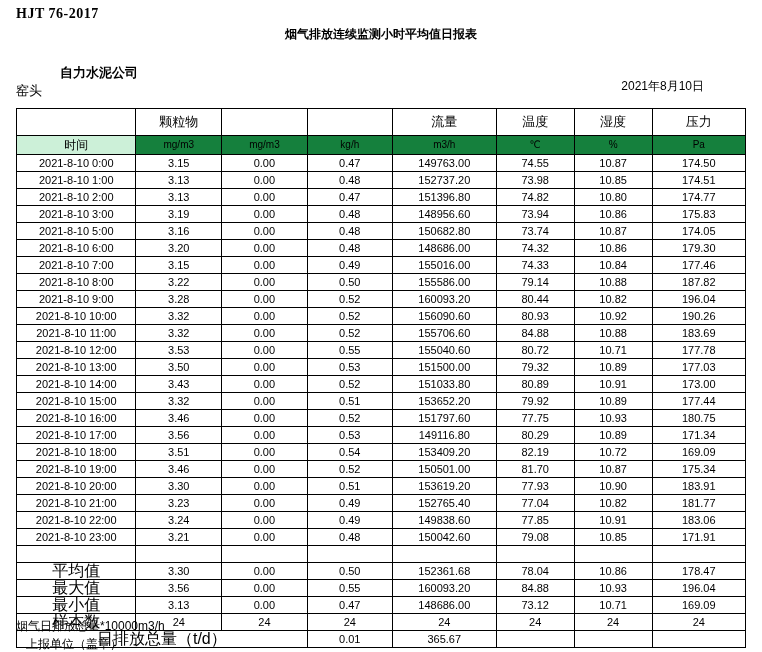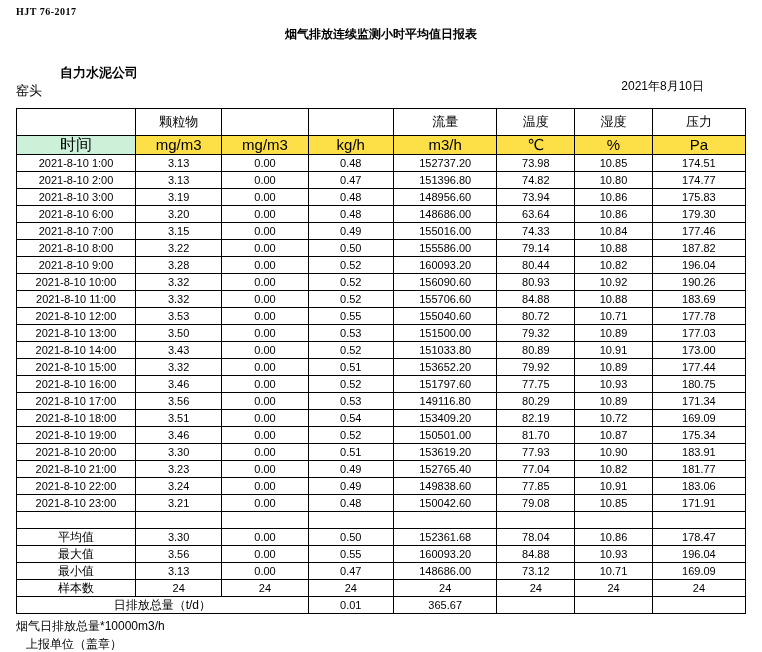--- a/index.html
+++ b/index.html
@@ -14,21 +14,21 @@
     color: #000000;
     position: relative;
     overflow: hidden;
   }
   .std-code {
     position: absolute;
     left: 16px;
     top: 6px;
     font-family: "Liberation Serif", "DejaVu Serif", serif;
     font-weight: bold;
-    font-size: 10px;
+    font-size: 14px;
     letter-spacing: 0.5px;
   }
   .doc-title {
     position: absolute;
     left: 0;
     right: 0;
     top: 26px;
     text-align: center;
     font-size: 12px;
     font-weight: bold;
@@ -71,41 +71,41 @@
     padding: 0;
     line-height: 16px;
     font-family: "Liberation Sans", "DejaVu Sans", sans-serif;
   }
   .hdr-group {
     height: 26px !important;
     line-height: 26px !important;
     font-size: 13px;
   }
   .hdr-unit {
-    background: #fde047;
-    font-size: 15px;
+    background: #15803d;
+    font-size: 10px;
     height: 18px !important;
     line-height: 18px !important;
   }
   .hdr-unit-time {
     background: #ccf0d8;
-    font-size: 16px;
+    font-size: 12px;
     height: 18px !important;
     line-height: 18px !important;
   }
   .col-time { width: 124px; }
   .col-d1 { width: 88px; }
   .col-d2 { width: 88px; }
   .col-d3 { width: 88px; }
   .col-flow { width: 106px; }
   .col-temp { width: 80px; }
   .col-hum { width: 80px; }
   .col-pres { width: 96px; }
   .blank-row td { height: 16px; }
-  .summary-label { font-size: 12px; }
+  .summary-label { font-size: 16px; }
   .footer1 {
     position: absolute;
     left: 16px;
     top: 618px;
     font-size: 12px;
   }
   .footer2 {
     position: absolute;
     left: 16px;
     top: 636px;
@@ -146,20 +146,30 @@
       <td class="col-d1 hdr-unit">mg/m3</td>
       <td class="col-d2 hdr-unit">mg/m3</td>
       <td class="col-d3 hdr-unit">kg/h</td>
       <td class="col-flow hdr-unit">m3/h</td>
       <td class="col-temp hdr-unit">℃</td>
       <td class="col-hum hdr-unit">%</td>
       <td class="col-pres hdr-unit">Pa</td>
     </tr>
 
     <tr>
+      <td>2021-8-10 0:00</td>
+      <td>3.15</td>
+      <td>0.00</td>
+      <td>0.47</td>
+      <td>149763.00</td>
+      <td>74.55</td>
+      <td>10.87</td>
+      <td>174.50</td>
+    </tr>
+    <tr>
       <td>2021-8-10 1:00</td>
       <td>3.13</td>
       <td>0.00</td>
       <td>0.48</td>
       <td>152737.20</td>
       <td>73.98</td>
       <td>10.85</td>
       <td>174.51</td>
     </tr>
     <tr>
@@ -176,26 +186,36 @@
       <td>2021-8-10 3:00</td>
       <td>3.19</td>
       <td>0.00</td>
       <td>0.48</td>
       <td>148956.60</td>
       <td>73.94</td>
       <td>10.86</td>
       <td>175.83</td>
     </tr>
     <tr>
+      <td>2021-8-10 5:00</td>
+      <td>3.16</td>
+      <td>0.00</td>
+      <td>0.48</td>
+      <td>150682.80</td>
+      <td>73.74</td>
+      <td>10.87</td>
+      <td>174.05</td>
+    </tr>
+    <tr>
       <td>2021-8-10 6:00</td>
       <td>3.20</td>
       <td>0.00</td>
       <td>0.48</td>
       <td>148686.00</td>
-      <td>63.64</td>
+      <td>74.32</td>
       <td>10.86</td>
       <td>179.30</td>
     </tr>
     <tr>
       <td>2021-8-10 7:00</td>
       <td>3.15</td>
       <td>0.00</td>
       <td>0.49</td>
       <td>155016.00</td>
       <td>74.33</td>

